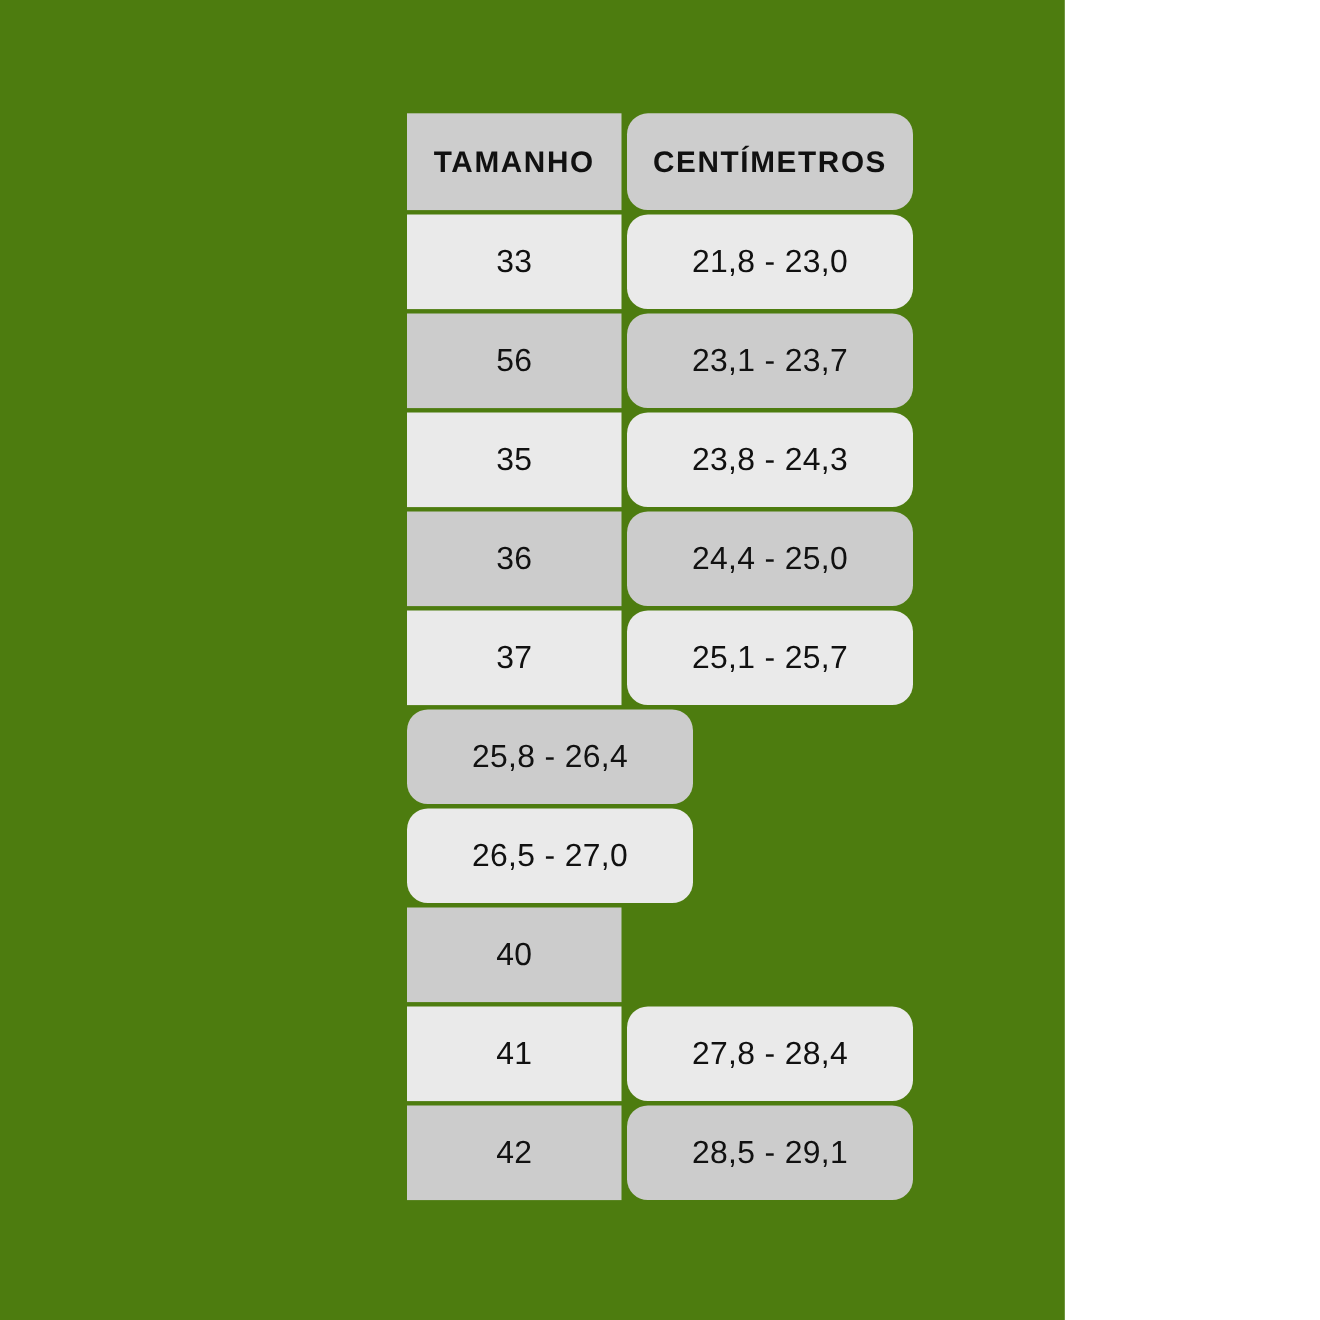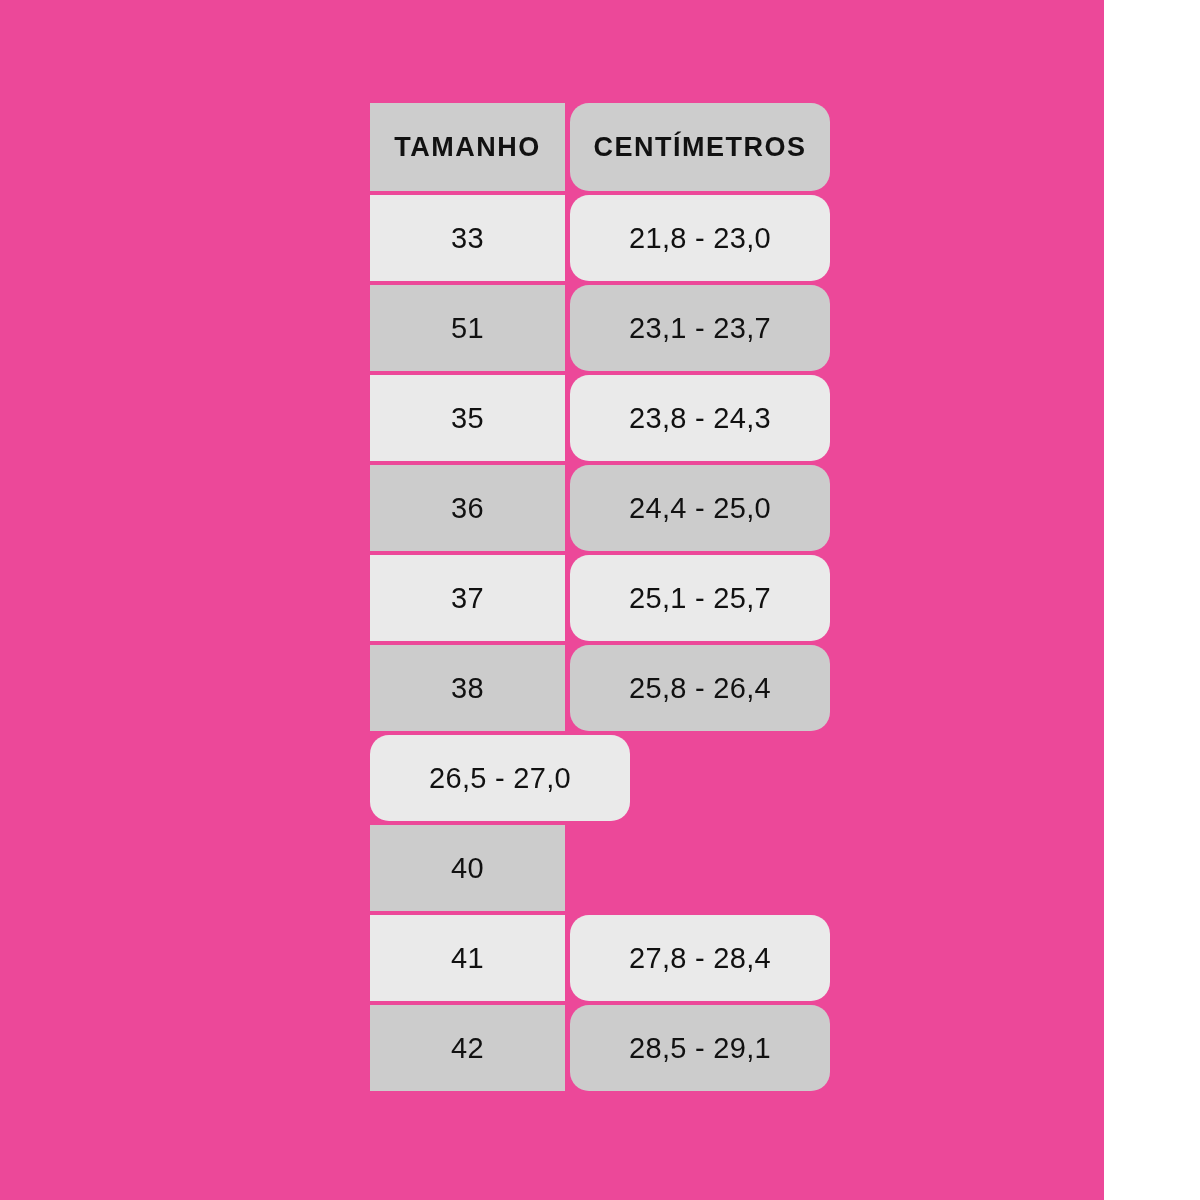--- a/index.html
+++ b/index.html
@@ -11,23 +11,23 @@
     width: 1200px;
     height: 1200px;
     background: #ffffff;
     font-family: "Liberation Sans", "DejaVu Sans", sans-serif;
     -webkit-font-smoothing: antialiased;
     overflow: hidden;
   }
 
   #page {
     position: relative;
-    width: 1104px;
+    width: 968px;
     height: 1200px;
-    background: #ec4899;
+    background: #4d7c0f;
   }
 
   
   #size-table {
     position: absolute;
     left: 370px;
     top: 103px;
     width: 460px;
     display: flex;
     flex-direction: column;
@@ -81,41 +81,40 @@
       <div class="t-cell c-size">TAMANHO</div>
       <div class="t-cell c-value">CENTÍMETROS</div>
     </div>
 
     <div class="t-row body shade-light">
       <div class="t-cell c-size">33</div>
       <div class="t-cell c-value">21,8 - 23,0</div>
     </div>
 
     <div class="t-row body shade-dark">
-      <div class="t-cell c-size">51</div>
+      <div class="t-cell c-size">56</div>
       <div class="t-cell c-value">23,1 - 23,7</div>
     </div>
 
     <div class="t-row body shade-light">
       <div class="t-cell c-size">35</div>
       <div class="t-cell c-value">23,8 - 24,3</div>
     </div>
 
     <div class="t-row body shade-dark">
       <div class="t-cell c-size">36</div>
       <div class="t-cell c-value">24,4 - 25,0</div>
     </div>
 
     <div class="t-row body shade-light">
       <div class="t-cell c-size">37</div>
       <div class="t-cell c-value">25,1 - 25,7</div>
     </div>
 
     <div class="t-row body shade-dark">
-      <div class="t-cell c-size">38</div>
       <div class="t-cell c-value">25,8 - 26,4</div>
     </div>
 
     <div class="t-row body shade-light">
       <div class="t-cell c-value">26,5 - 27,0</div>
     </div>
 
     <div class="t-row body shade-dark">
       <div class="t-cell c-size">40</div>
     </div>

